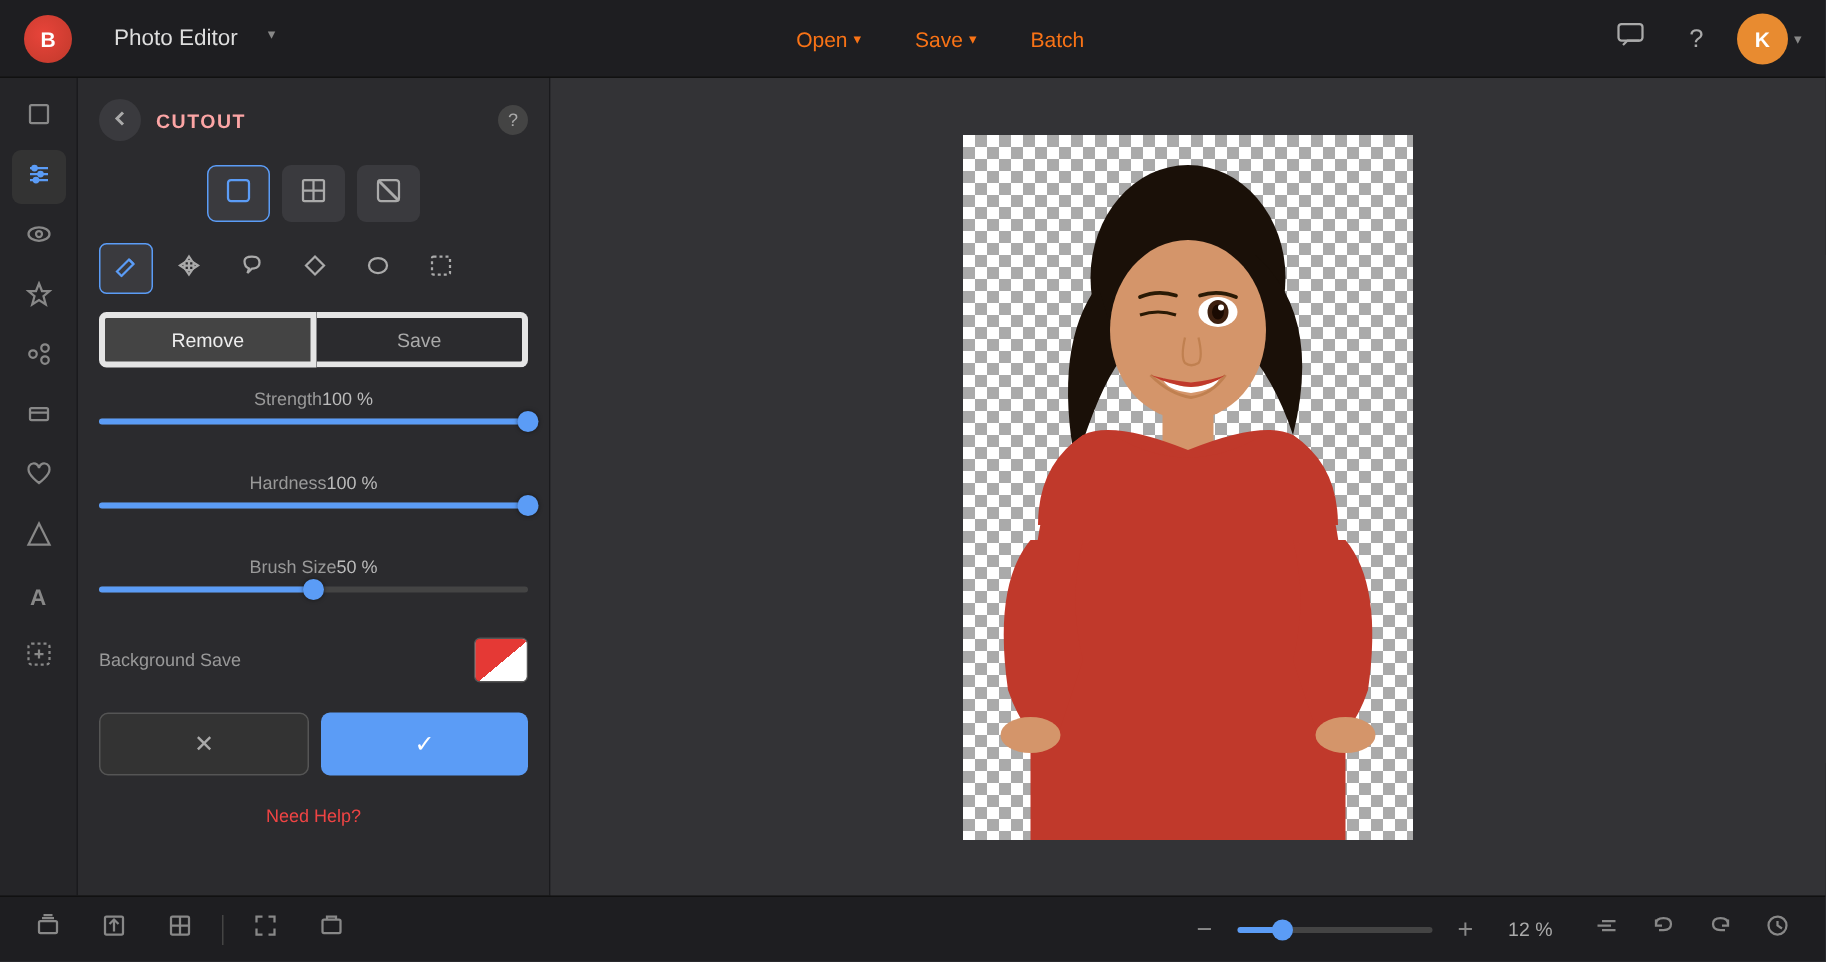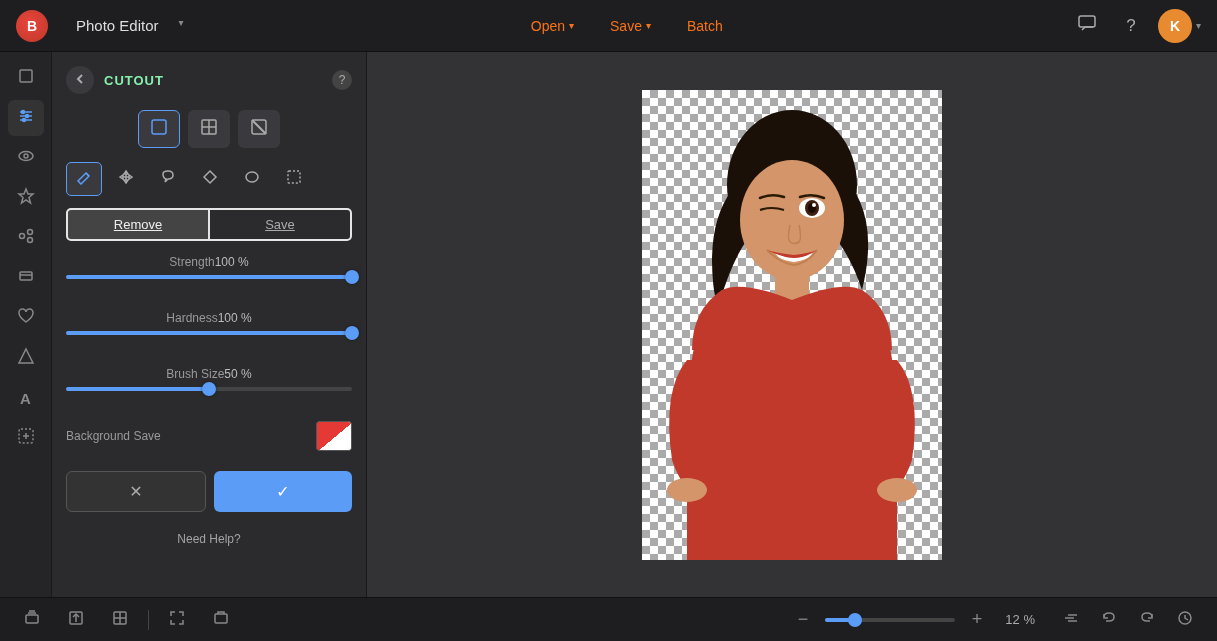--- a/index.html
+++ b/index.html
@@ -91,21 +91,21 @@
     .cutout-header {
       display: flex; align-items: center; padding: 14px 14px 10px;
       gap: 10px;
     }
     .back-btn {
       width: 28px; height: 28px; border-radius: 50%;
       background: #3a3a3e; border: none; color: #aaa; cursor: pointer;
       display: flex; align-items: center; justify-content: center; font-size: 14px;
     }
     .cutout-title {
-      font-size: 13px; font-weight: 600; color: #86efac; letter-spacing: 1px;
+      font-size: 13px; font-weight: 600; color: #fca5a5; letter-spacing: 1px;
       text-transform: uppercase; flex: 1;
     }
     .help-icon {
       width: 20px; height: 20px; border-radius: 50%;
       background: #444; border: none; color: #aaa; cursor: pointer;
       display: flex; align-items: center; justify-content: center; font-size: 12px;
     }
 
     
     .tool-icons-row {
@@ -138,22 +138,22 @@
       border-radius: 5px; color: #aaa; cursor: pointer;
       display: flex; align-items: center; justify-content: center; font-size: 16px;
     }
     .brush-tool-btn.active { background: #3a3a3e; border-color: #5b9cf6; color: #5b9cf6; }
 
     
     .remove-keep-row {
       display: flex; margin: 4px 14px; gap: 0;
     }
     .rk-btn {
-      flex: 1; padding: 7px; border: 2px solid #e5e5e5;
-      background: none; color: #aaa; cursor: pointer; font-size: 13px; text-decoration: underline;
+      flex: 1; padding: 7px; border: 4px solid #e5e5e5;
+      background: none; color: #aaa; cursor: pointer; font-size: 13px;
     }
     .rk-btn:first-child { border-radius: 5px 0 0 5px; }
     .rk-btn:last-child { border-radius: 0 5px 5px 0; border-left: none; }
     .rk-btn.active { background: #444; color: #eee; }
 
     
     .slider-section { padding: 10px 14px; }
     .slider-label-row {
       display: flex; justify-content: center; margin-bottom: 6px;
     }
@@ -191,21 +191,21 @@
     }
     .cancel-btn {
       flex: 1; padding: 10px; border: 1px solid #555;
       background: #333; color: #aaa; border-radius: 6px; cursor: pointer; font-size: 16px;
     }
     .confirm-btn {
       flex: 1; padding: 10px; border: none;
       background: #5b9cf6; color: white; border-radius: 6px; cursor: pointer; font-size: 16px;
     }
     .need-help {
-      padding: 8px 14px; color: #a3a3a3; font-size: 12px; cursor: pointer; text-align: center;
+      padding: 8px 14px; color: #ef4444; font-size: 12px; cursor: pointer; text-align: center;
     }
 
     
     .canvas-area {
       flex: 1;
       background: #333336;
       display: flex; align-items: center; justify-content: center;
       position: relative;
       overflow: hidden;
     }

